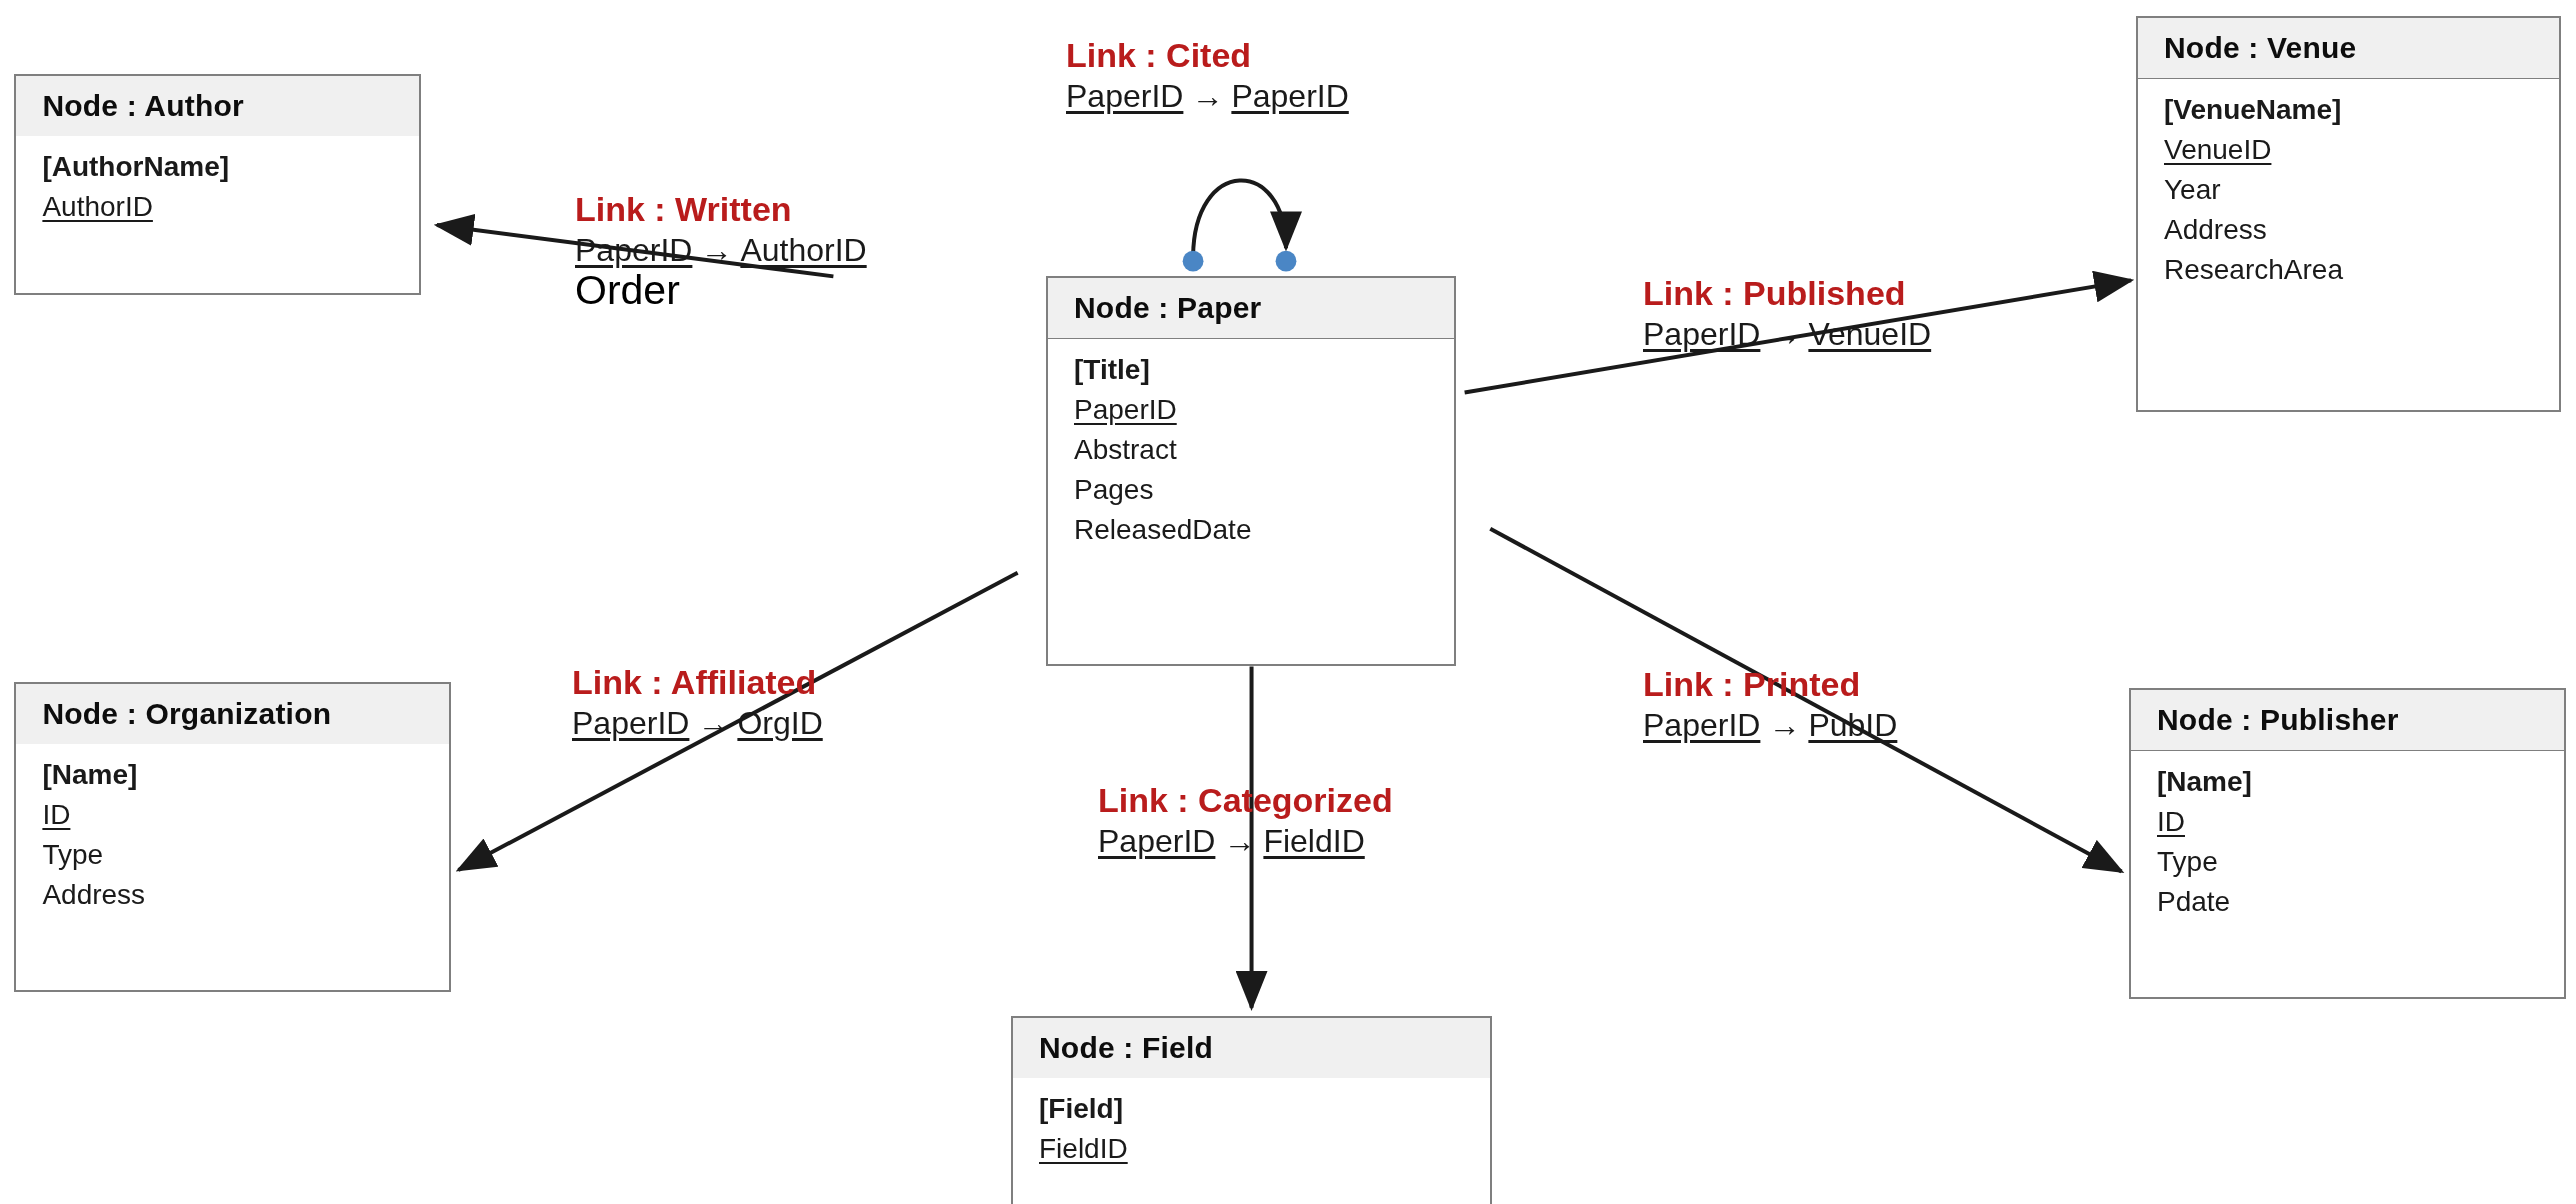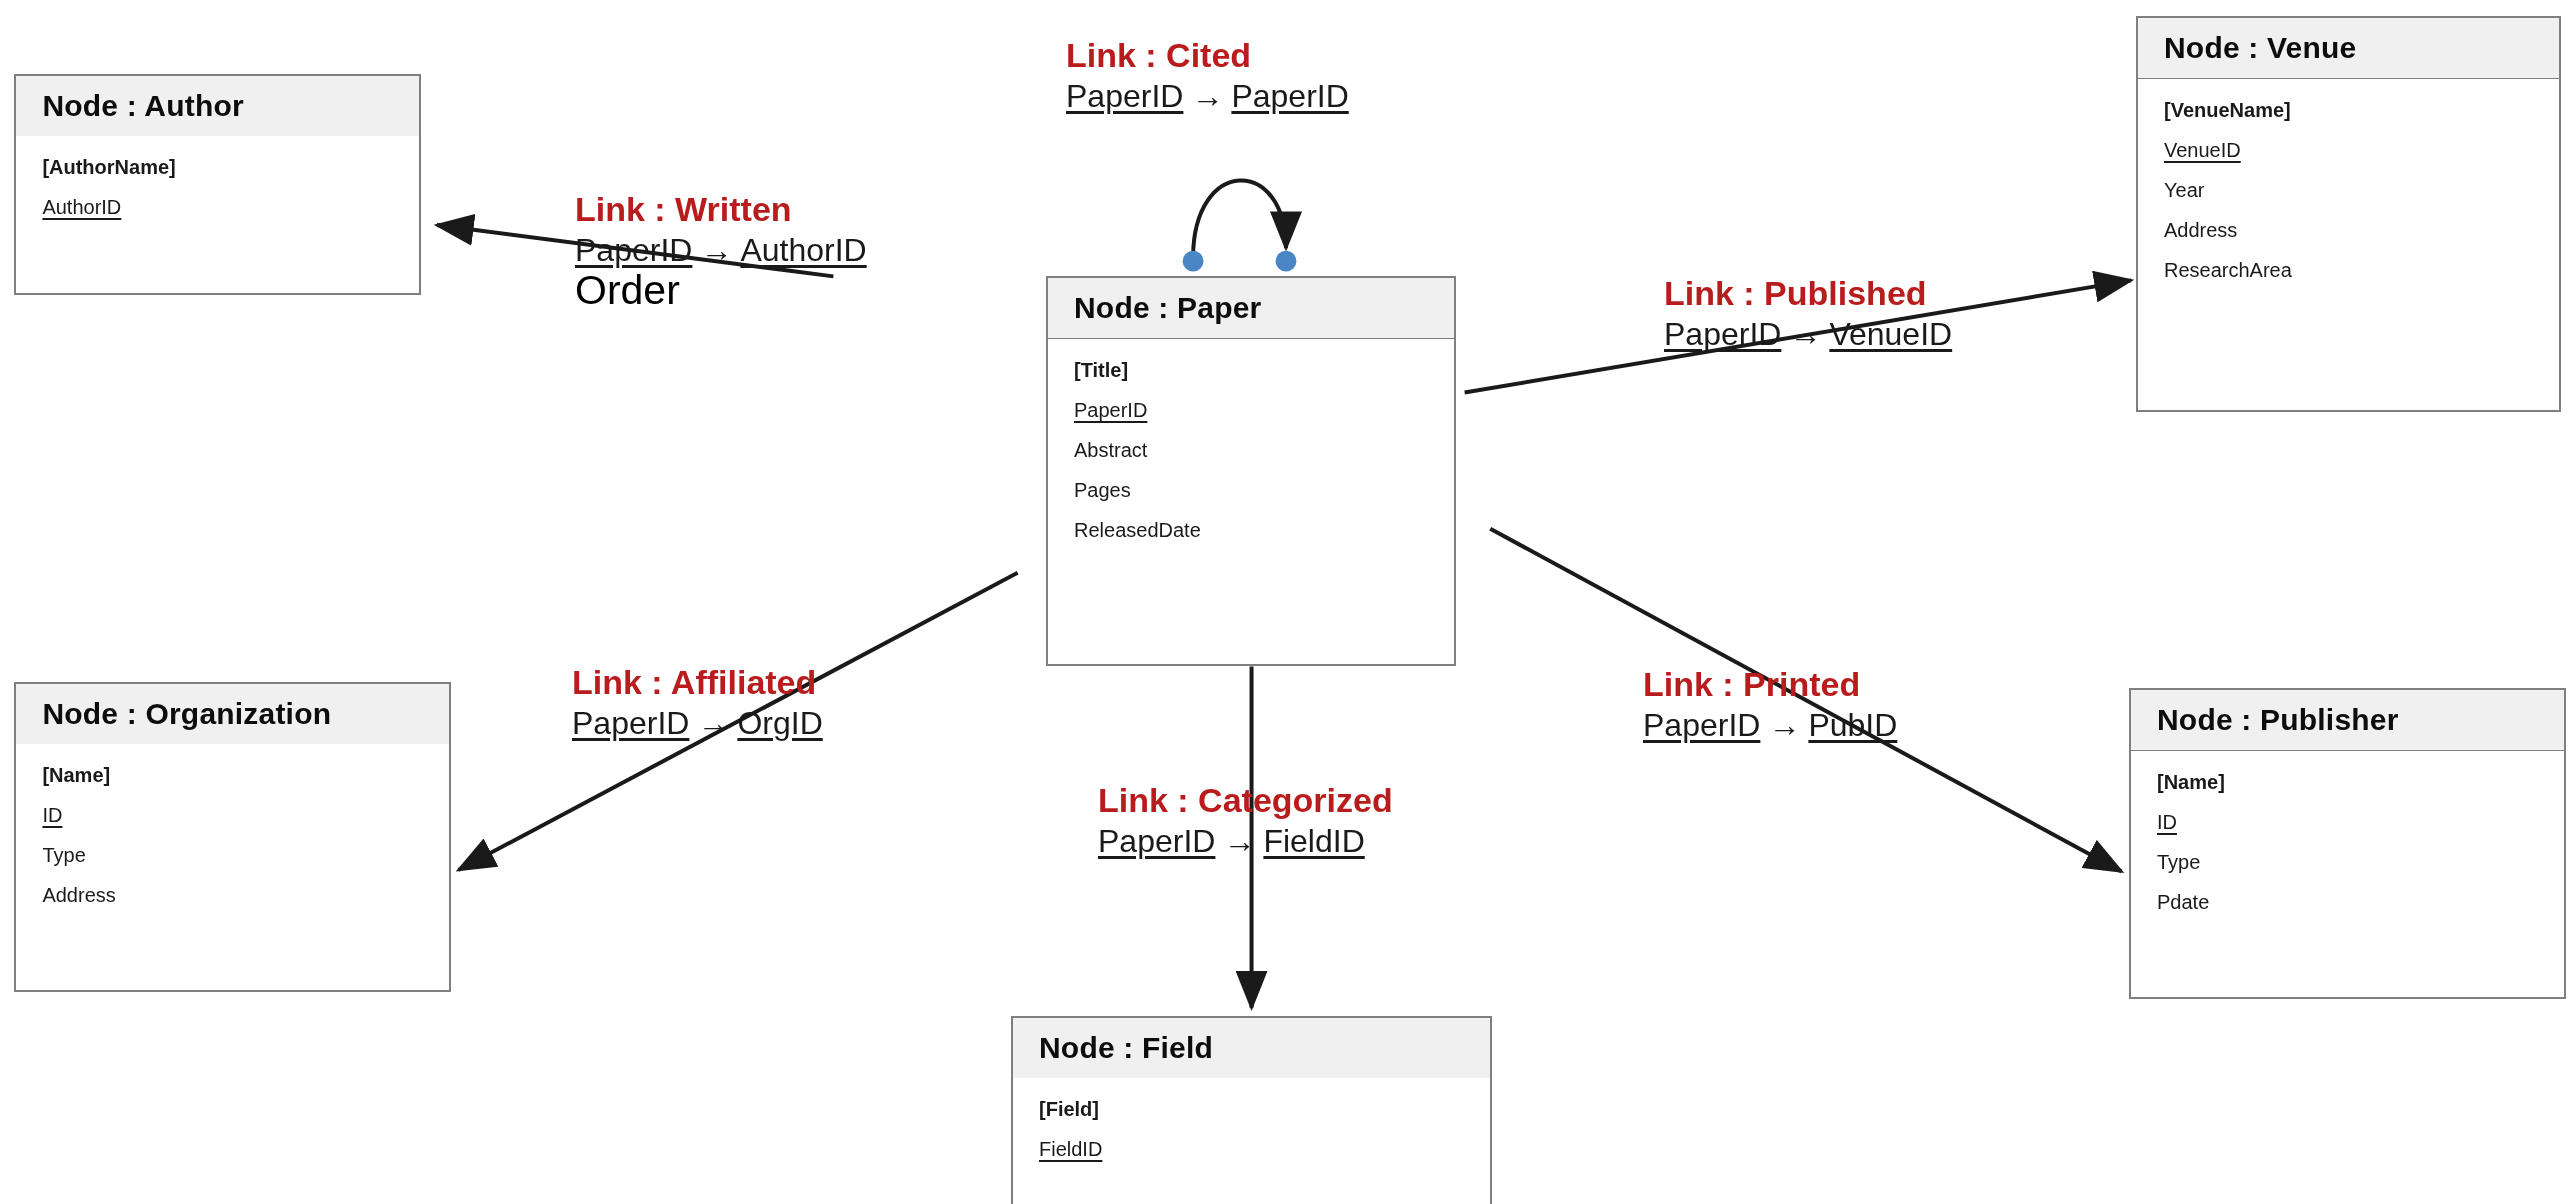--- a/index.html
+++ b/index.html
@@ -44,21 +44,21 @@
     font-size: 30px;
     font-weight: bold;
     color: #0d0d0d;
     letter-spacing: 0.2px;
     white-space: nowrap;
   }
   .node-body {
     padding: 11.2px 0 0 26px;
   }
   .attr {
-    font-size: 20px;
+    font-size: 28px;
     line-height: 40px;
     color: #1a1a1a;
     white-space: nowrap;
   }
   .attr.key {
     font-weight: bold;
   }
   .attr.pk {
     text-decoration: underline;
     text-underline-offset: 4px;
@@ -223,21 +223,21 @@
   </div>
 
   <div class="link-label" style="left:575px; top:188px;">
     <div class="link-title">Link : Written</div>
     <div class="link-map">
       <span class="fk">PaperID</span><span class="arrow-glyph">→</span><span class="fk">AuthorID</span>
     </div>
     <div class="link-attr">Order</div>
   </div>
 
-  <div class="link-label" style="left:1643px; top:272px;margin-left:21px;">
+  <div class="link-label" style="left:1643px; top:272px;">
     <div class="link-title">Link : Published</div>
     <div class="link-map">
       <span class="fk">PaperID</span><span class="arrow-glyph">→</span><span class="fk">VenueID</span>
     </div>
   </div>
 
   <div class="link-label" style="left:572px; top:661px;">
     <div class="link-title">Link : Affiliated</div>
     <div class="link-map">
       <span class="fk">PaperID</span><span class="arrow-glyph">→</span><span class="fk">OrgID</span>

